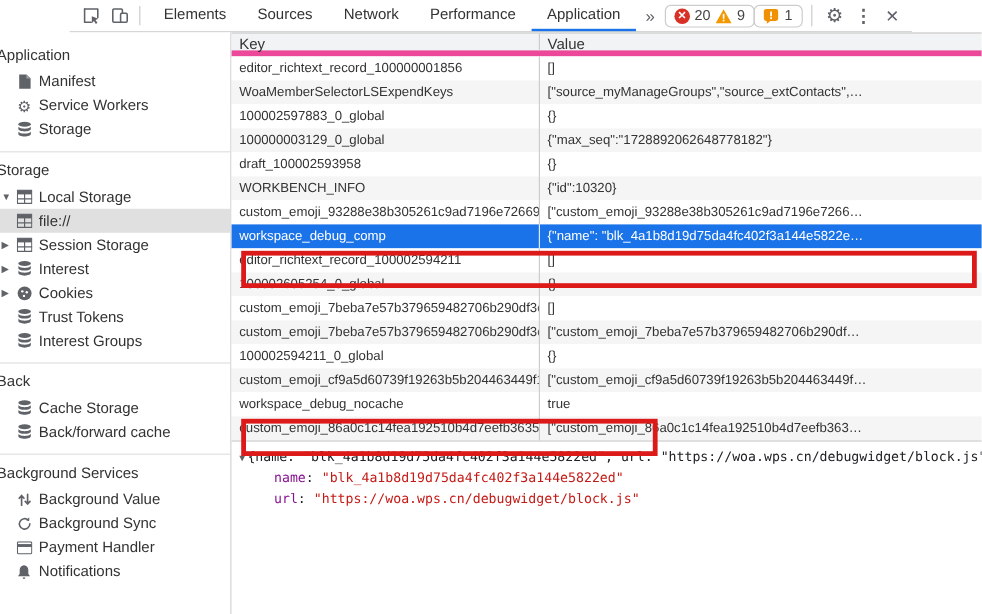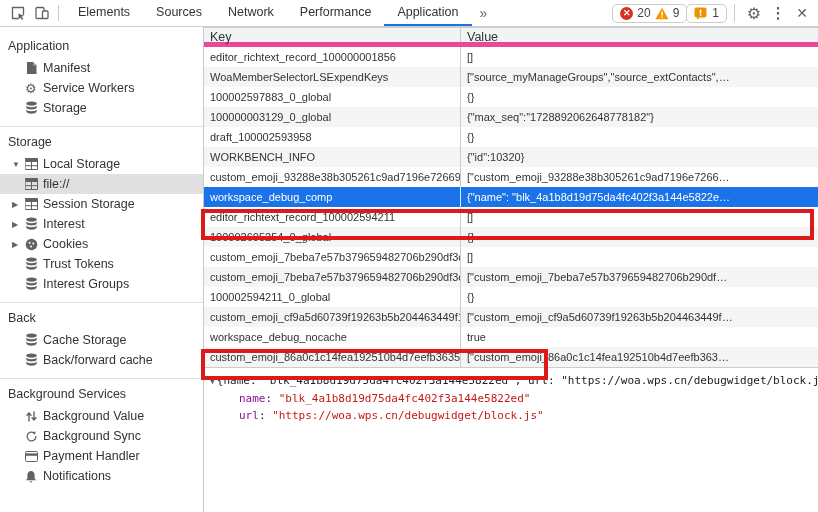--- a/index.html
+++ b/index.html
@@ -1,18 +1,18 @@
 <!DOCTYPE html>
 <html><head>
 <meta charset="utf-8">
 <style>
   * { margin:0; padding:0; box-sizing:border-box; }
   html,body { width:818px; height:512px; overflow:hidden; }
   body { font-family:"Liberation Sans", sans-serif; font-size:12.5px; color:#333; background:#fff; }
-  .app { position:relative; width:818px; height:512px; display:flex; flex-direction:column; background:#fff; }
+  .app { position:relative; width:818px; height:512px; display:flex; flex-direction:column; background:#fff;align-items:center; }
 
   
   .tabbar { height:27px; flex:0 0 27px; display:flex; align-items:center; border-bottom:1px solid #cdcdcd; background:#fff; padding-left:6px; }
   .icon-btn { width:24px; height:22px; display:flex; align-items:center; justify-content:center; color:#5f6368; cursor:pointer; }
   .tb-sep { width:1px; height:16px; background:#ccc; margin:0 4px; }
   .tabs { display:flex; height:100%; align-items:stretch; margin-left:2px; }
   .tab { display:flex; align-items:center; padding:0 13px; color:#333; border-bottom:2px solid transparent; cursor:pointer; white-space:nowrap; }
   .tab.active { border-bottom:2px solid #1a73e8; }
   .more-tabs { display:flex; align-items:center; padding:0 8px; color:#5f6368; font-size:14px; cursor:pointer; }
   .tabbar-right { margin-left:auto; display:flex; align-items:center; padding-right:4px; }

